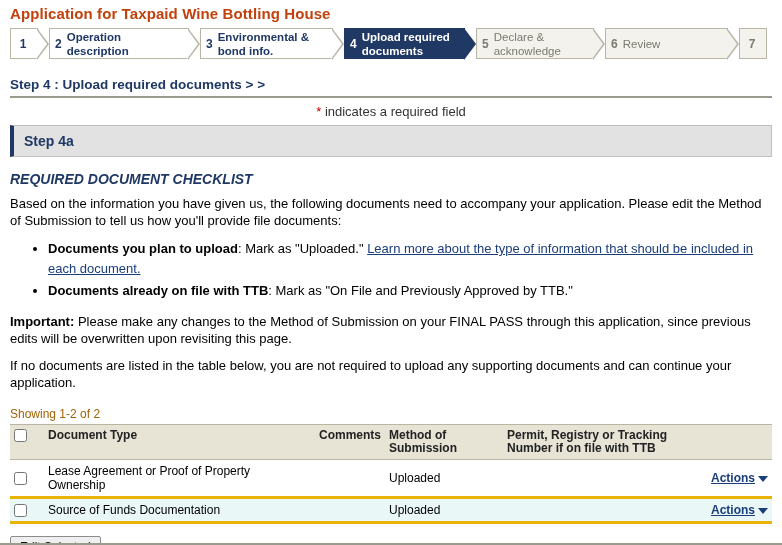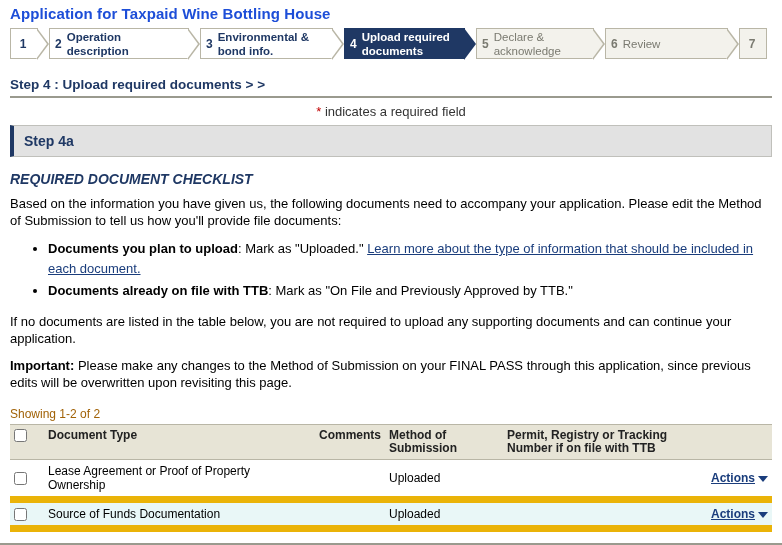--- a/index.html
+++ b/index.html
@@ -19,21 +19,21 @@
   .page {
     position: relative;
     width: 782px;
     height: 545px;
     box-sizing: border-box;
     padding: 0 10px;
   }
   .page-title {
     font-size: 15px;
     font-weight: bold;
-    color: #1d4ed8;
+    color: #c2410c;
     padding: 5px 0 6px 0;
     letter-spacing: 0.1px;
   }
 
   
   .stepbar {
     display: flex;
     align-items: stretch;
     height: 33px;
     margin-bottom: 2px;
@@ -186,21 +186,21 @@
   }
   table.doc-table th.c-check { width: 26px; }
   table.doc-table th.c-type { width: 225px; }
   table.doc-table th.c-comments { width: 100px; text-align: right; }
   table.doc-table th.c-method { width: 110px; }
   table.doc-table th.c-permit { }
   table.doc-table th.c-actions { width: 72px; }
   table.doc-table tbody td {
     padding: 4px 4px;
     vertical-align: middle;
-    border-bottom: 7px solid #eab308;
+    border-bottom: 3px solid #eab308;
     line-height: 14px;
   }
   tr.row-alt td { background: #e9f7f7; }
   td.c-actions {
     text-align: right;
     padding-right: 6px;
   }
   .actions-link {
     color: #1a3d7c;
     text-decoration: underline;
@@ -315,25 +315,25 @@
 
   <ul class="bullets">
     <li>
       <b>Documents you plan to upload</b><span>: Mark as "Uploaded." </span><a class="inline-link" href="#">Learn more about the type of information that should be included in each document.</a>
     </li>
     <li>
       <b>Documents already on file with TTB</b><span>: Mark as "On File and Previously Approved by TTB."</span>
     </li>
   </ul>
 
-  <p class="body">If no documents are listed in the table below, you are not required to upload any supporting documents and can continue your application.</p>
-
   <p class="body important">
     <b>Important:</b><span> Please make any changes to the Method of Submission on your FINAL PASS through this application, since previous edits will be overwritten upon revisiting this page.</span>
   </p>
+
+  <p class="body">If no documents are listed in the table below, you are not required to upload any supporting documents and can continue your application.</p>
 
   <div class="showing">Showing 1-2 of 2</div>
 
   <table class="doc-table">
     <thead>
       <tr>
         <th class="c-check">
           <input type="checkbox" class="cb" style="">
         </th>
         <th class="c-type">Document Type</th>

